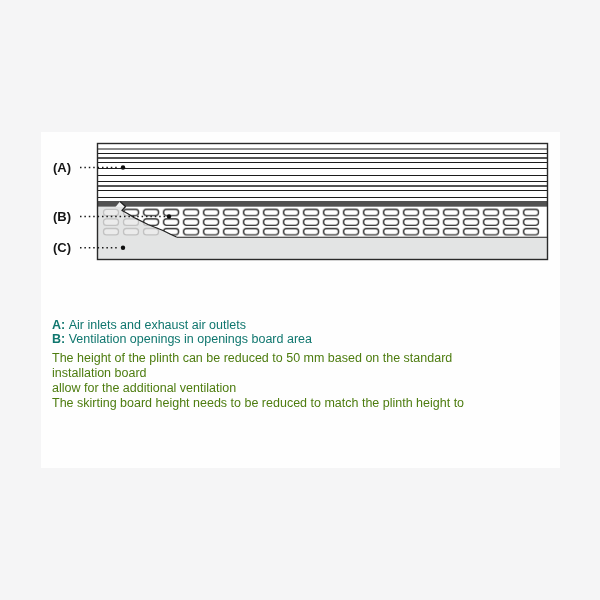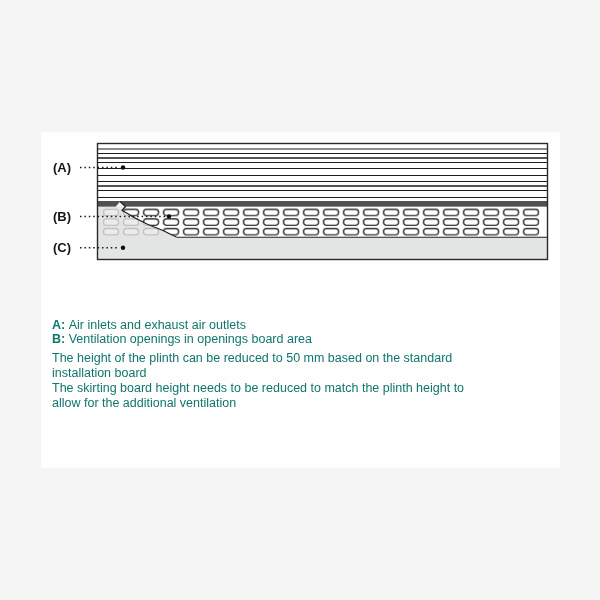--- a/index.html
+++ b/index.html
@@ -41,21 +41,21 @@
     white-space: nowrap;
     margin-top: 28px;
   }
   .legend-row .prefix { font-weight: 700; }
   .legend-row .ltext { margin-left: 3.5px; }
   .notes {
     position: absolute;
     left: 11px; top: 219px;
     font-size: 12.5px;
     line-height: 15px;
-    color: #0f766e;
+    color: #4d7c0f;
     white-space: nowrap;
   }
 </style>
 </head>
 <body>
 
 <div class="page">
   <div class="panel">
 
     <svg class="diagram-svg" viewBox="41 132 519 140" xmlns="http://www.w3.org/2000/svg">
@@ -126,18 +126,18 @@
         <span class="prefix">A:</span><span class="ltext">Air inlets and exhaust air outlets</span>
       </div>
       <div class="legend-row">
         <span class="prefix">B:</span><span class="ltext">Ventilation openings in openings board area</span>
       </div>
     </div>
 
     <div class="notes">
       <div class="note-line">The height of the plinth can be reduced to 50 mm based on the standard</div>
       <div class="note-line">installation board</div>
+      <div class="note-line">allow for the additional ventilation</div>
       <div class="note-line">The skirting board height needs to be reduced to match the plinth height to</div>
-      <div class="note-line">allow for the additional ventilation</div>
     </div>
 
   </div>
 </div>
 
 </body></html>

